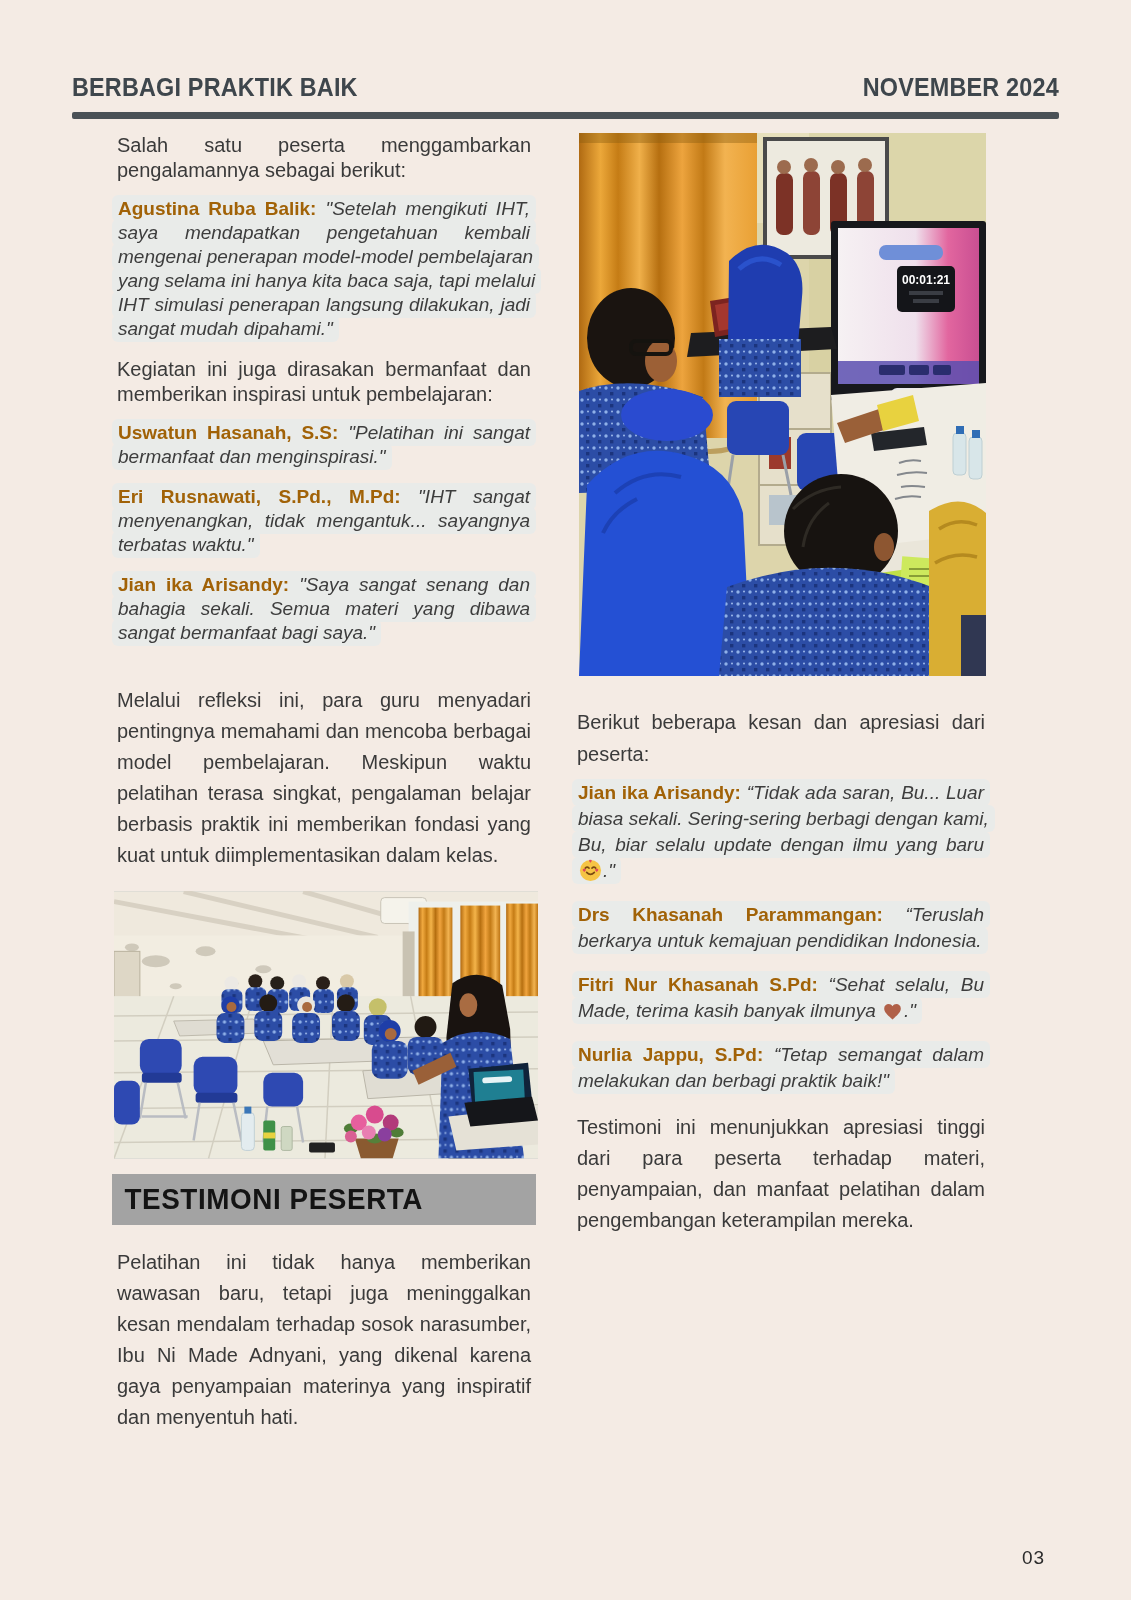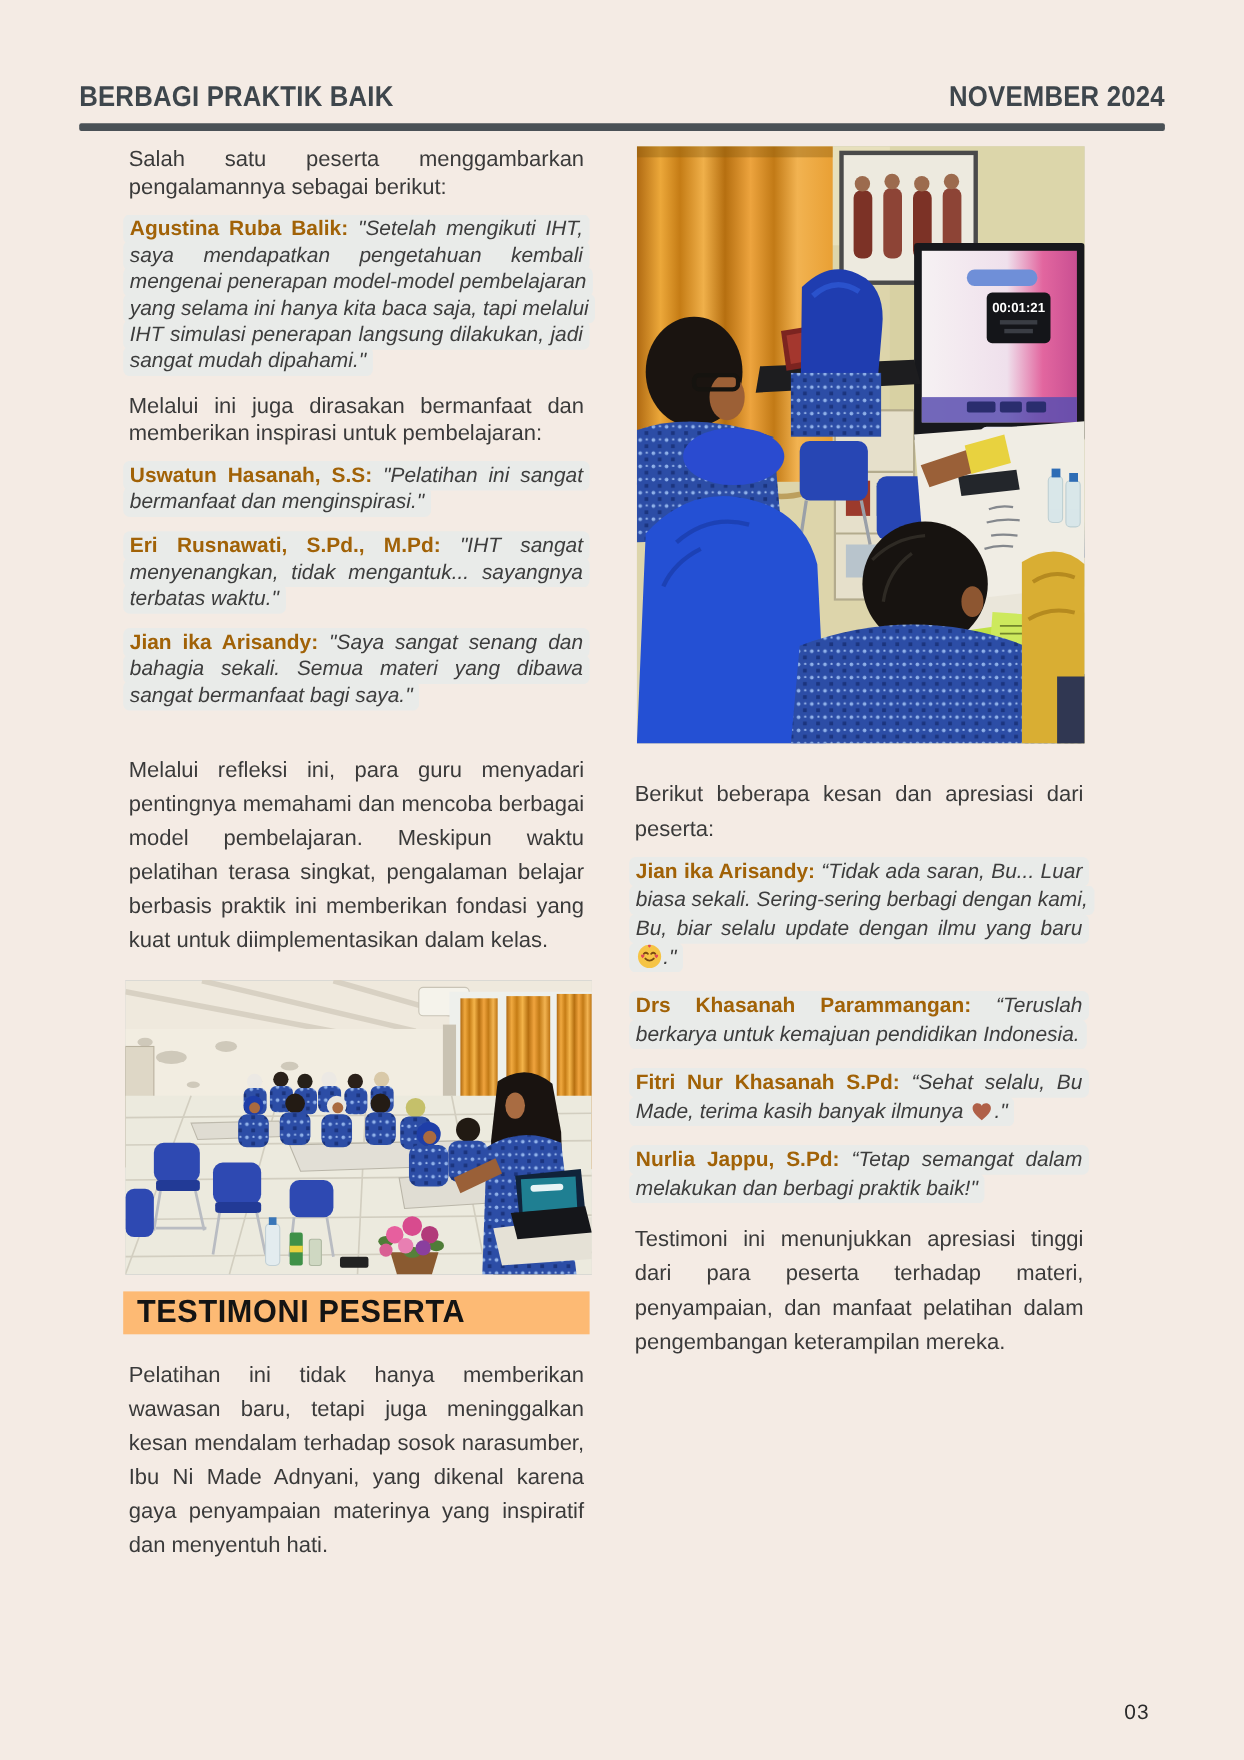--- a/index.html
+++ b/index.html
@@ -21,39 +21,39 @@
   .col-right .quote{line-height:26px;}
   .hl{background:#e9ebe9;border-radius:6px;padding:3px 6px;box-decoration-break:clone;-webkit-box-decoration-break:clone;}
   .quote strong{color:#a16207;font-weight:bold;}
   .quote em{color:#3d3d3d;}
   .emoji{vertical-align:-5px;margin:0 1px;}
   
   .photo{display:block;background:#ccc;}
   .photo-left{margin:20px 0 15px 2px;}
   .photo-right{margin:0 0 30px 7px;}
   
-  .section-bar{background:#fdba74;height:39px;margin:0 0 22px;display:flex;align-items:center;}
+  .section-bar{background:#a3a3a3;height:51px;margin:0 0 22px;display:flex;align-items:center;}
   .section-bar span{font-size:29px;font-weight:bold;color:#141414;letter-spacing:.6px;padding-left:13px;transform:scaleX(.96);transform-origin:left center;}
   .page-num{position:absolute;left:1022px;top:1547px;font-size:19px;color:#2b2b2b;letter-spacing:1px;}
 </style>
 </head>
 <body>
 
 <div class="page">
 
   <div class="hdr-title">BERBAGI PRAKTIK BAIK</div>
   <div class="hdr-date">NOVEMBER 2024</div>
   <div class="hdr-rule"></div>
 
   <div class="col col-left">
     <p class="para tight">Salah satu peserta menggambarkan pengalamannya sebagai berikut:</p>
 
     <p class="quote"><span class="hl"><strong>Agustina Ruba Balik:</strong> <em>"Setelah mengikuti IHT, saya mendapatkan pengetahuan kembali mengenai penerapan model-model pembelajaran yang selama ini hanya kita baca saja, tapi melalui IHT simulasi penerapan langsung dilakukan, jadi sangat mudah dipahami."</em></span></p>
 
-    <p class="para tight">Melalui ini juga dirasakan bermanfaat dan memberikan inspirasi untuk pembelajaran:</p>
+    <p class="para tight">Kegiatan ini juga dirasakan bermanfaat dan memberikan inspirasi untuk pembelajaran:</p>
 
     <p class="quote"><span class="hl"><strong>Uswatun Hasanah, S.S:</strong> <em>"Pelatihan ini sangat bermanfaat dan menginspirasi."</em></span></p>
 
     <p class="quote"><span class="hl"><strong>Eri Rusnawati, S.Pd., M.Pd:</strong> <em>"IHT sangat menyenangkan, tidak mengantuk... sayangnya terbatas waktu."</em></span></p>
 
     <p class="quote"><span class="hl"><strong>Jian ika Arisandy:</strong> <em>"Saya sangat senang dan bahagia sekali. Semua materi yang dibawa sangat bermanfaat bagi saya."</em></span></p>
 
     <p class="para" style="margin-bottom:0;margin-top:40px;">Melalui refleksi ini, para guru menyadari pentingnya memahami dan mencoba berbagai model pembelajaran. Meskipun waktu pelatihan terasa singkat, pengalaman belajar berbasis praktik ini memberikan fondasi yang kuat untuk diimplementasikan dalam kelas.</p>
 
     <svg class="photo photo-left" width="424" height="268" viewBox="0 0 426 268">

